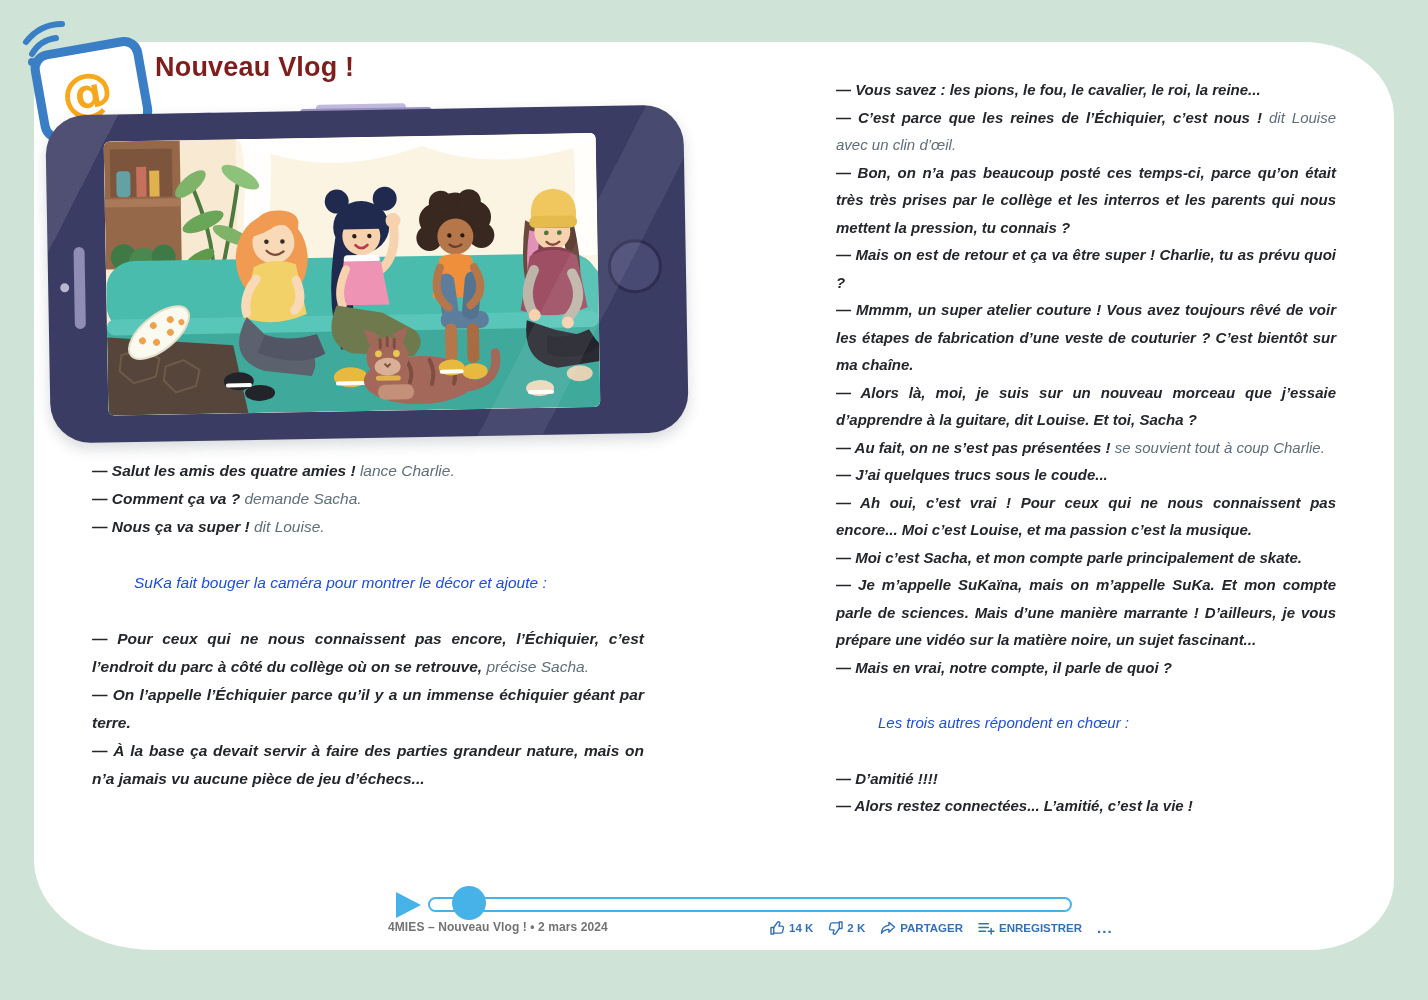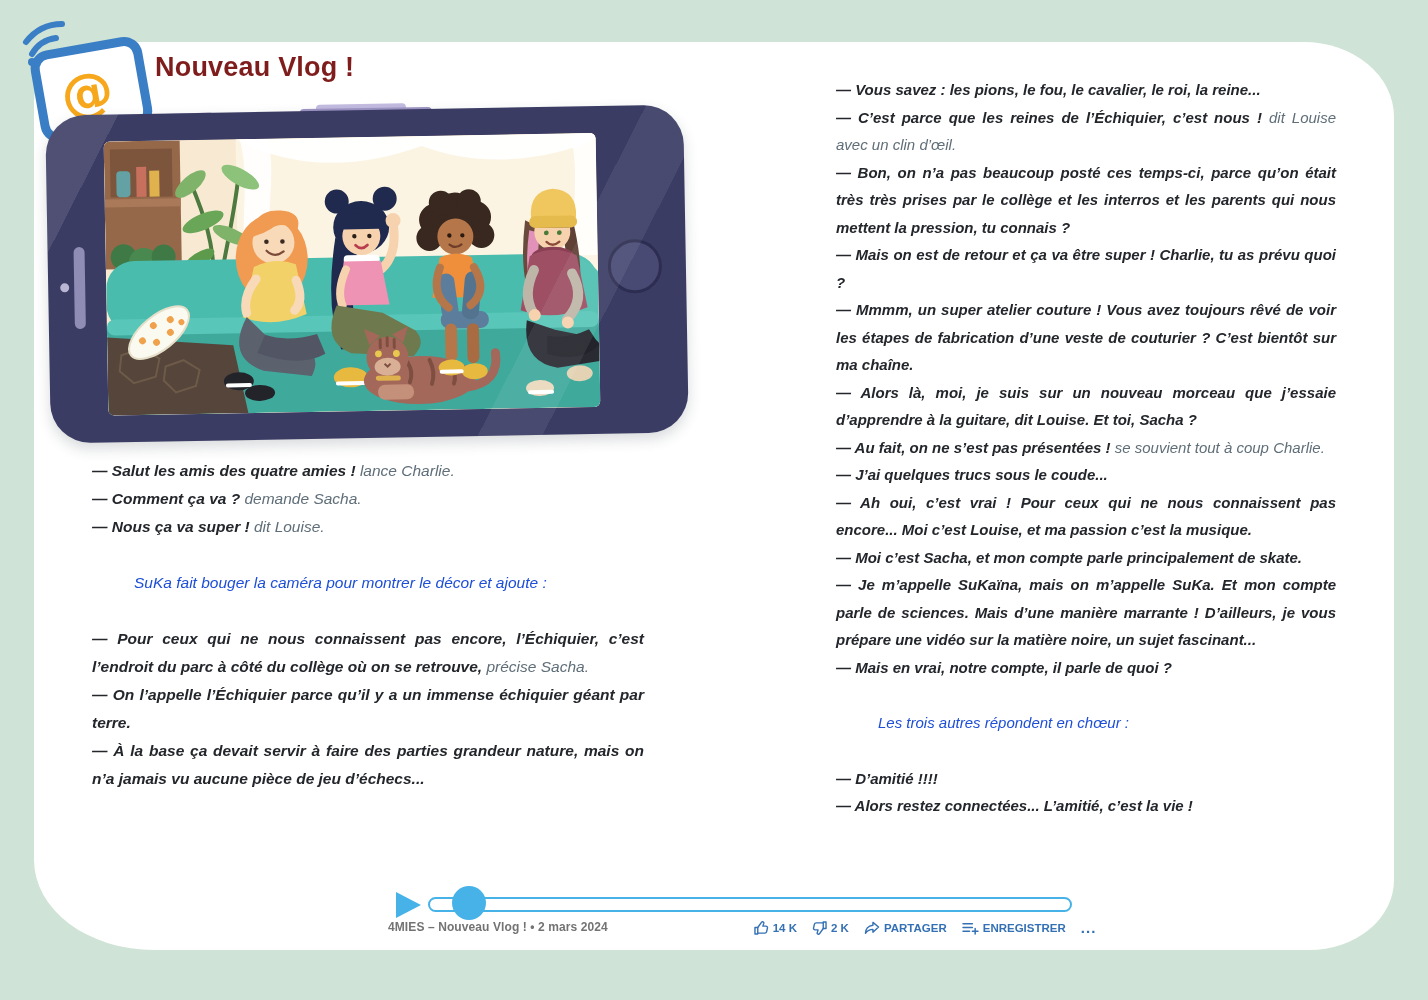--- a/index.html
+++ b/index.html
@@ -67,21 +67,21 @@
     position:absolute;top:-13px;left:24px;width:34px;height:34px;border-radius:50%;
     background:#47b2e8;cursor:grab;
   }
   .video-caption{
     position:absolute;left:388px;top:920px;width:380px;
     font-size:12px;font-weight:bold;color:#737373;letter-spacing:.1px;
   }
   .actions{
     position:absolute;left:770px;top:917px;width:310px;height:22px;
     display:flex;align-items:center;gap:15px;
-    color:#3470b4;font-size:11.5px;font-weight:bold;white-space:nowrap;justify-content:center;
+    color:#3470b4;font-size:11.5px;font-weight:bold;white-space:nowrap;
   }
   .action{display:flex;align-items:center;gap:4px;cursor:pointer;}
   .action svg{display:block;}
   .action .more-dots{font-size:15px;letter-spacing:1px;line-height:10px;}
 </style>
 </head>
 <body>
 
 <div class="stage">
   <div class="card"></div>

